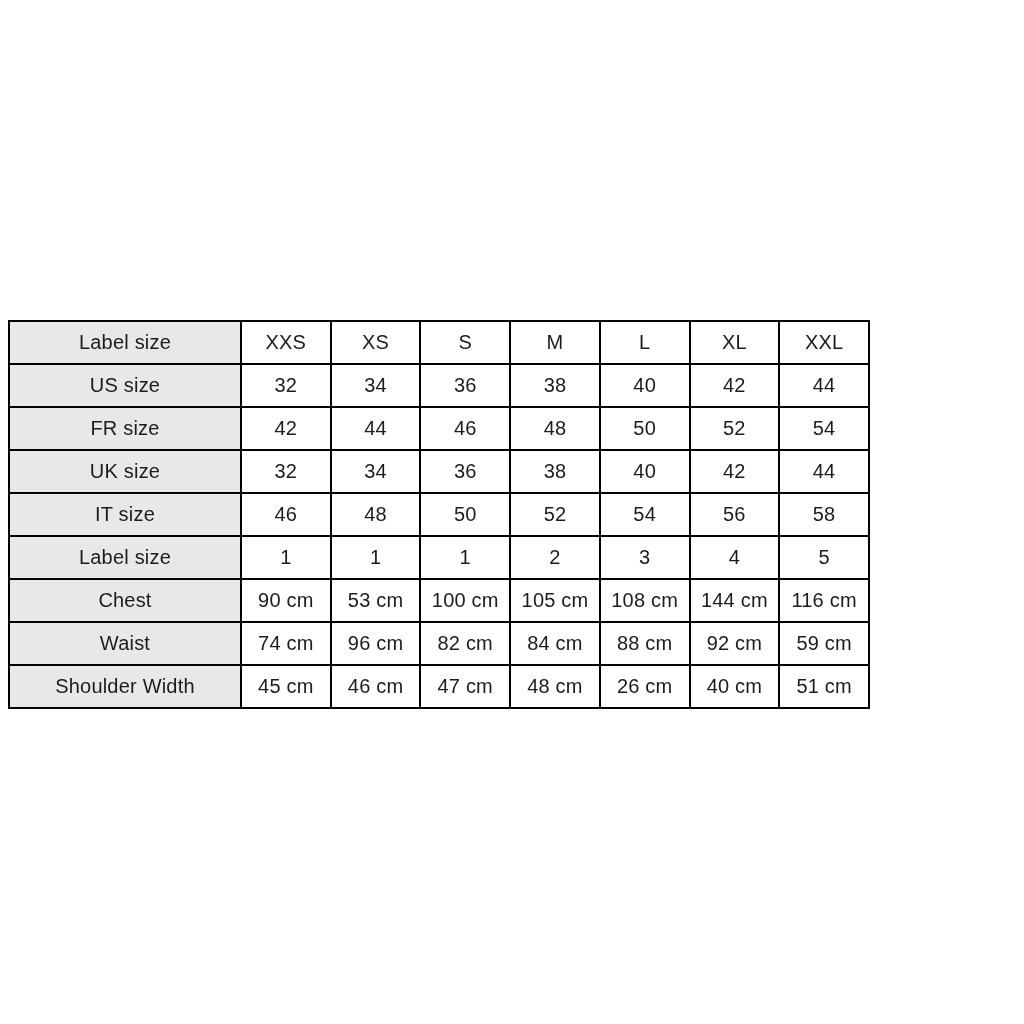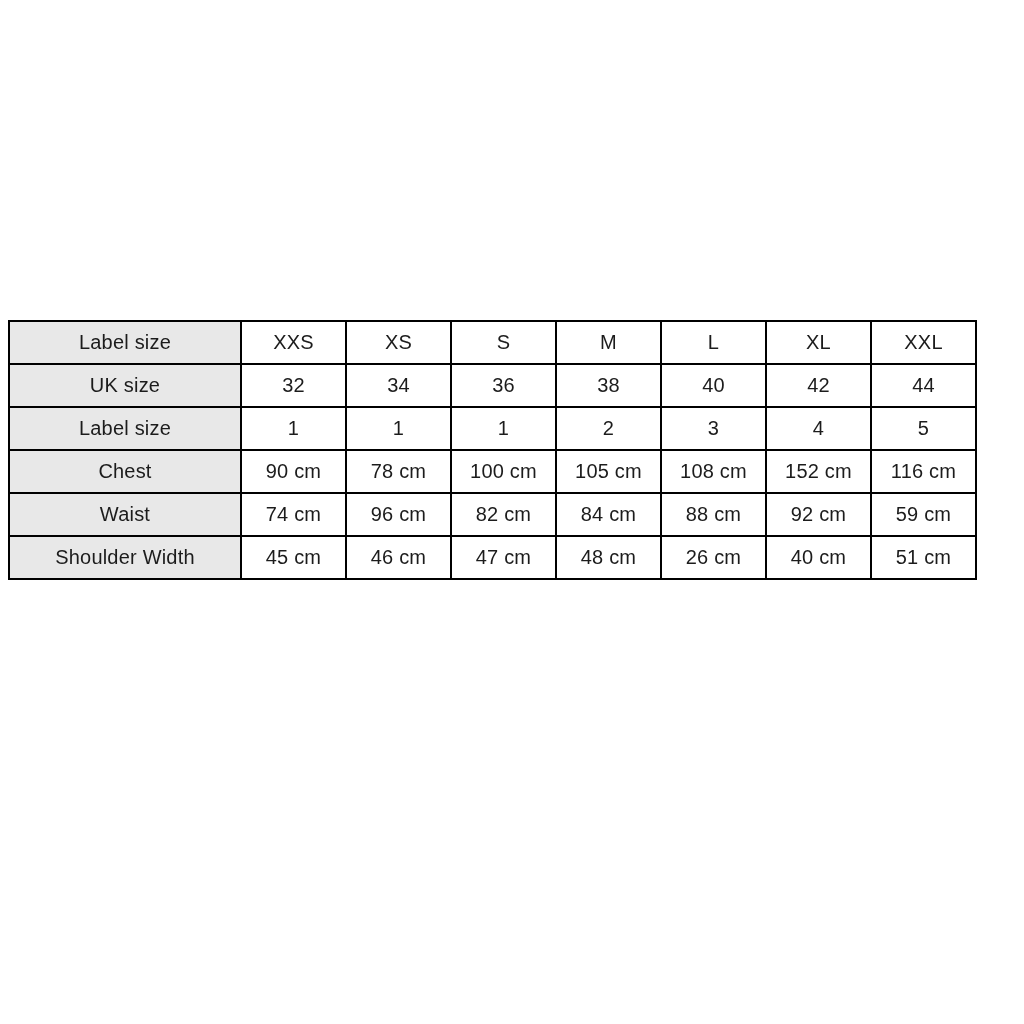--- a/index.html
+++ b/index.html
@@ -13,21 +13,21 @@
   .page {
     position: relative;
     width: 1024px;
     height: 1024px;
     background: #ffffff;
   }
   table.size-chart {
     position: absolute;
     left: 8px;
     top: 320px;
-    width: 969px;
+    width: 862px;
     border-collapse: collapse;
     table-layout: fixed;
     background: #ffffff;
   }
   table.size-chart td,
   table.size-chart th {
     border: 2px solid #000000;
     height: 43px;
     text-align: center;
     vertical-align: middle;
@@ -63,47 +63,77 @@
           <td class="row-label">Label size</td>
           <td>XXS</td>
           <td>XS</td>
           <td>S</td>
           <td>M</td>
           <td>L</td>
           <td>XL</td>
           <td>XXL</td>
         </tr>
         <tr>
+          <td class="row-label">US size</td>
+          <td>32</td>
+          <td>34</td>
+          <td>36</td>
+          <td>38</td>
+          <td>40</td>
+          <td>42</td>
+          <td>44</td>
+        </tr>
+        <tr>
+          <td class="row-label">FR size</td>
+          <td>42</td>
+          <td>44</td>
+          <td>46</td>
+          <td>48</td>
+          <td>50</td>
+          <td>52</td>
+          <td>54</td>
+        </tr>
+        <tr>
           <td class="row-label">UK size</td>
           <td>32</td>
           <td>34</td>
           <td>36</td>
           <td>38</td>
           <td>40</td>
           <td>42</td>
           <td>44</td>
+        </tr>
+        <tr>
+          <td class="row-label">IT size</td>
+          <td>46</td>
+          <td>48</td>
+          <td>50</td>
+          <td>52</td>
+          <td>54</td>
+          <td>56</td>
+          <td>58</td>
         </tr>
         <tr>
           <td class="row-label">Label size</td>
           <td>1</td>
           <td>1</td>
           <td>1</td>
           <td>2</td>
           <td>3</td>
           <td>4</td>
           <td>5</td>
         </tr>
         <tr>
           <td class="row-label">Chest</td>
           <td>90 cm</td>
-          <td>78 cm</td>
+          <td>53 cm</td>
           <td>100 cm</td>
           <td>105 cm</td>
           <td>108 cm</td>
-          <td>152 cm</td>
+          <td>144 cm</td>
           <td>116 cm</td>
         </tr>
         <tr>
           <td class="row-label">Waist</td>
           <td>74 cm</td>
           <td>96 cm</td>
           <td>82 cm</td>
           <td>84 cm</td>
           <td>88 cm</td>
           <td>92 cm</td>

